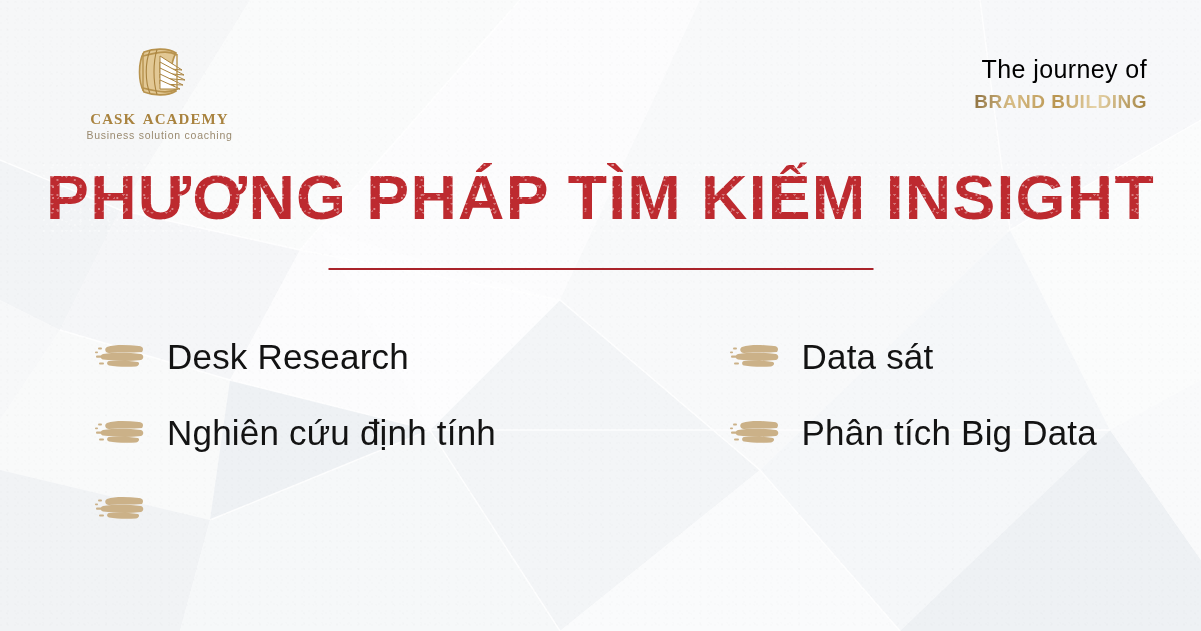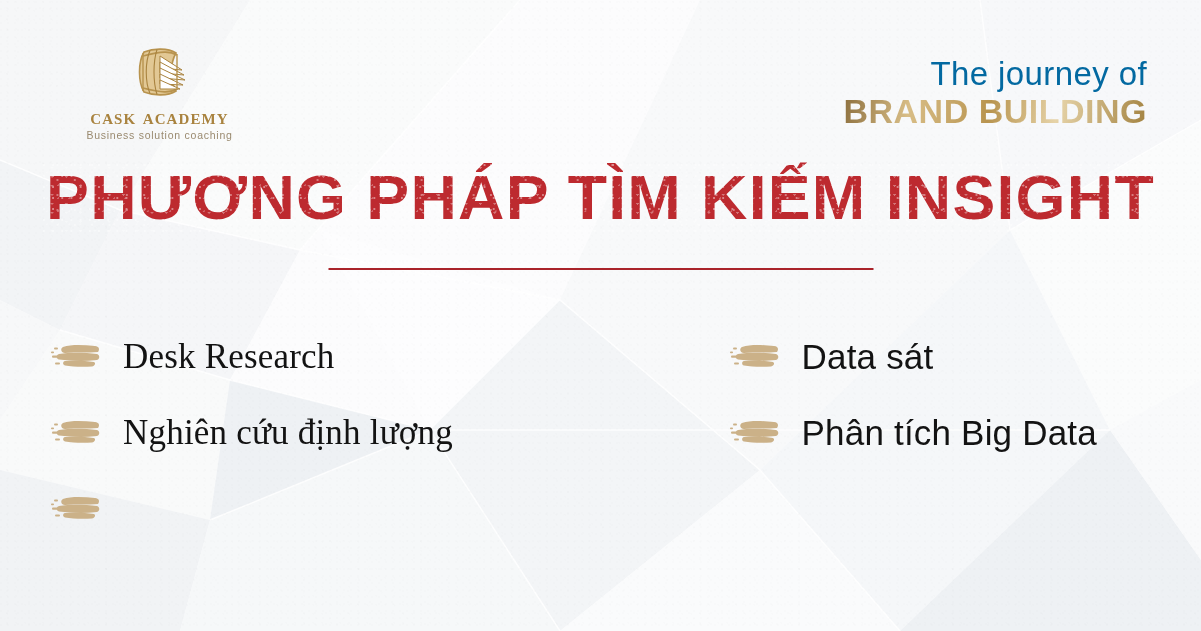--- a/index.html
+++ b/index.html
@@ -85,29 +85,29 @@
   }
 
   
   .brand-block {
     position: absolute;
     right: 54px;
     top: 56px;
     text-align: right;
   }
   .brand-line1 {
-    font-size: 33px;
-    color: #0369a1;
+    font-size: 25px;
+    color: #000000;
     letter-spacing: .4px;
     line-height: 1.1;
     font-weight: 400;
   }
   .brand-line2 {
-    margin-top: 2px;
-    font-size: 34px;
+    margin-top: 8px;
+    font-size: 19px;
     font-weight: 700;
     letter-spacing: .5px;
     line-height: 1.05;
     color: #c7a濃;
     color: #c4a163;
     background: linear-gradient(100deg,#8c6f3e 0%,#d8bd86 22%,#b8944f 48%,#e6d3a8 70%,#a2813f 100%);
     -webkit-background-clip: text;
     background-clip: text;
     -webkit-text-fill-color: transparent;
     color: transparent;
@@ -164,21 +164,21 @@
     position: absolute;
     left: 0;
     right: 0;
     top: 318px;
     display: flex;
   }
   .col {
     width: 50%;
     box-sizing: border-box;
   }
-  .col-left  { padding-left: 50px; font-family: Liberation Serif, serif; }
+  .col-left  { padding-left: 94px; }
   .col-right { padding-left: 128px; }
 
   .item {
     display: flex;
     align-items: center;
     height: 76px;
   }
   .brush {
     flex: 0 0 auto;
     width: 54px;
@@ -295,21 +295,21 @@
             <g fill="#cbb188">
               <path d="M13,6 C22,3 34,4 45,5 C49,5.4 50,8 48,11 C38,12 26,11 15,12 C11,12 10,7.5 13,6 Z"></path>
               <path d="M9,13 C20,11 35,11.5 47,13 C50,14 50,18 47,19 C34,20.5 20,20 9,18.5 C6,18 6,13.6 9,13 Z"></path>
               <path d="M15,20 C25,19 35,19.5 44,21 C46,22 45,25 42,25.4 C32,26 22,25.6 15,24.4 C12.5,24 12.5,20.4 15,20 Z"></path>
               <rect x="4" y="6.5" width="4" height="2.1" rx="1"></rect>
               <rect x="2" y="14.5" width="6" height="2.3" rx="1"></rect>
               <rect x="5" y="21.5" width="5" height="2" rx="1"></rect>
               <rect x="1" y="10.5" width="3" height="1.7" rx=".8"></rect>
             </g>
           </svg>
-          <span class="item-label">Nghiên cứu định lượng</span>
+          <span class="item-label">Nghiên cứu định tính</span>
         </div>
 
         <div class="item">
           <svg class="brush" viewBox="0 0 54 30">
             <g fill="#cbb188">
               <path d="M13,6 C22,3 34,4 45,5 C49,5.4 50,8 48,11 C38,12 26,11 15,12 C11,12 10,7.5 13,6 Z"></path>
               <path d="M9,13 C20,11 35,11.5 47,13 C50,14 50,18 47,19 C34,20.5 20,20 9,18.5 C6,18 6,13.6 9,13 Z"></path>
               <path d="M15,20 C25,19 35,19.5 44,21 C46,22 45,25 42,25.4 C32,26 22,25.6 15,24.4 C12.5,24 12.5,20.4 15,20 Z"></path>
               <rect x="4" y="6.5" width="4" height="2.1" rx="1"></rect>
               <rect x="2" y="14.5" width="6" height="2.3" rx="1"></rect>

